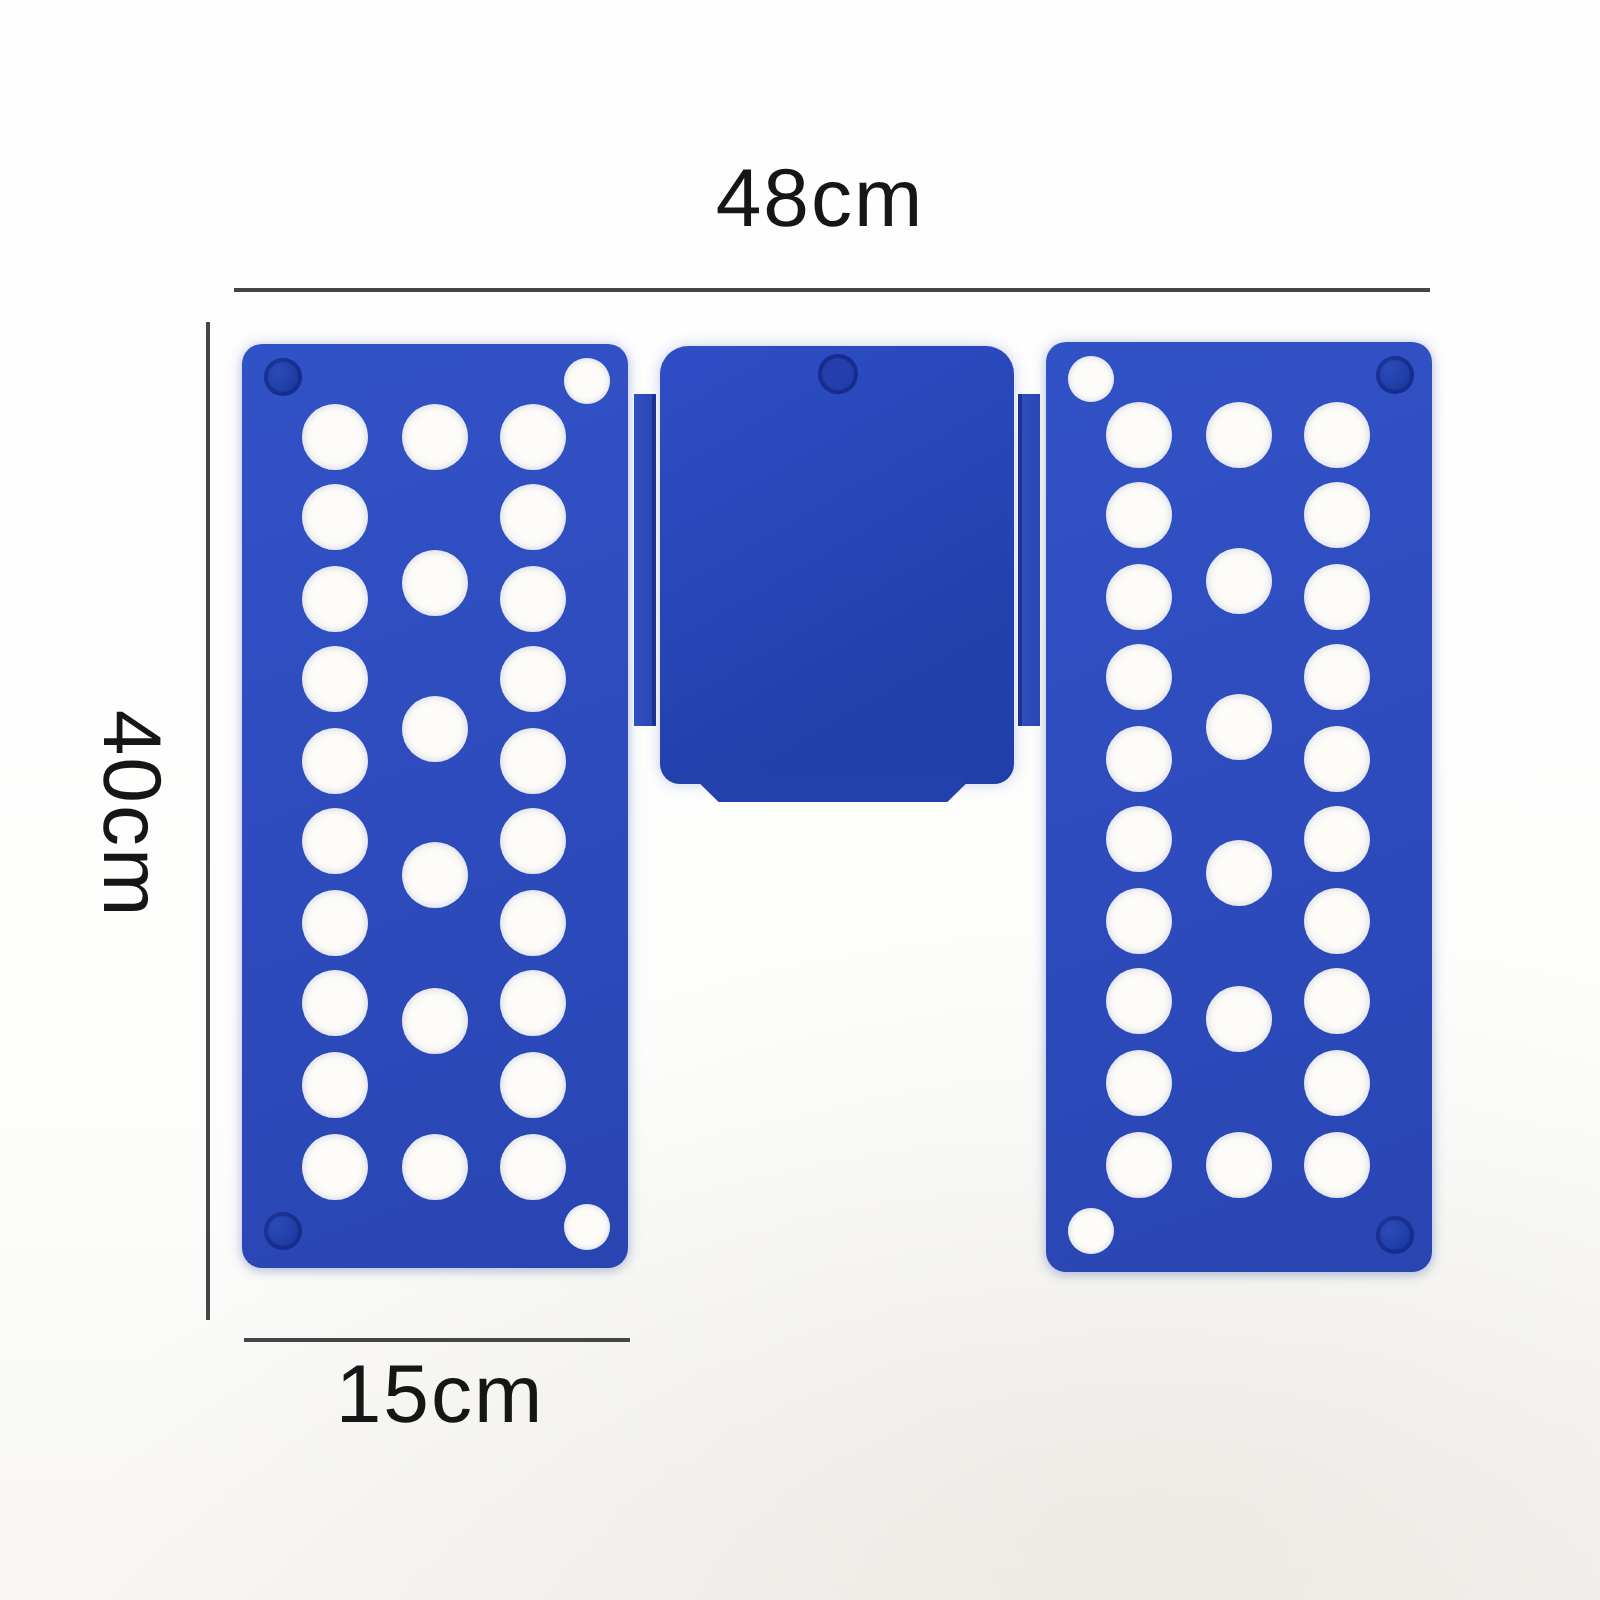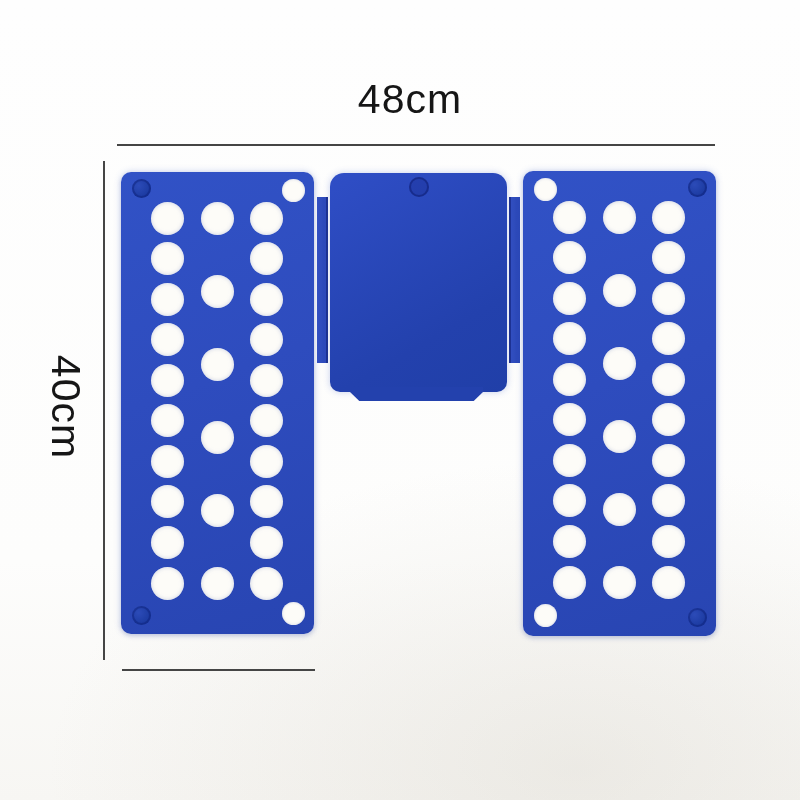--- a/index.html
+++ b/index.html
@@ -86,20 +86,21 @@
 
 <div class="stage">
 
   <div class="dim-label top">48cm</div>
   <div class="dim-line top"></div>
 
   <div class="dim-label left">40cm</div>
   <div class="dim-line left"></div>
 
   <div class="dim-line bottom"></div>
+  <div class="dim-label bottom">15cm</div>
 
   <div class="panel left-panel">
     <div class="corner rivet pos-tl"></div>
     <div class="corner chole pos-tr"></div>
     <div class="corner rivet pos-bl"></div>
     <div class="corner chole pos-br"></div>
   <div class="hole" style="left: 29.5px; top: 29.5px; height: 33px; width: 33px;"></div>
       <div class="hole" style="left: 29.5px; top: 70.0556px; height: 33px; width: 33px;"></div>
       <div class="hole" style="left: 29.5px; top: 110.611px; height: 33px; width: 33px;"></div>
       <div class="hole" style="left: 29.5px; top: 151.167px; height: 33px; width: 33px;"></div>

